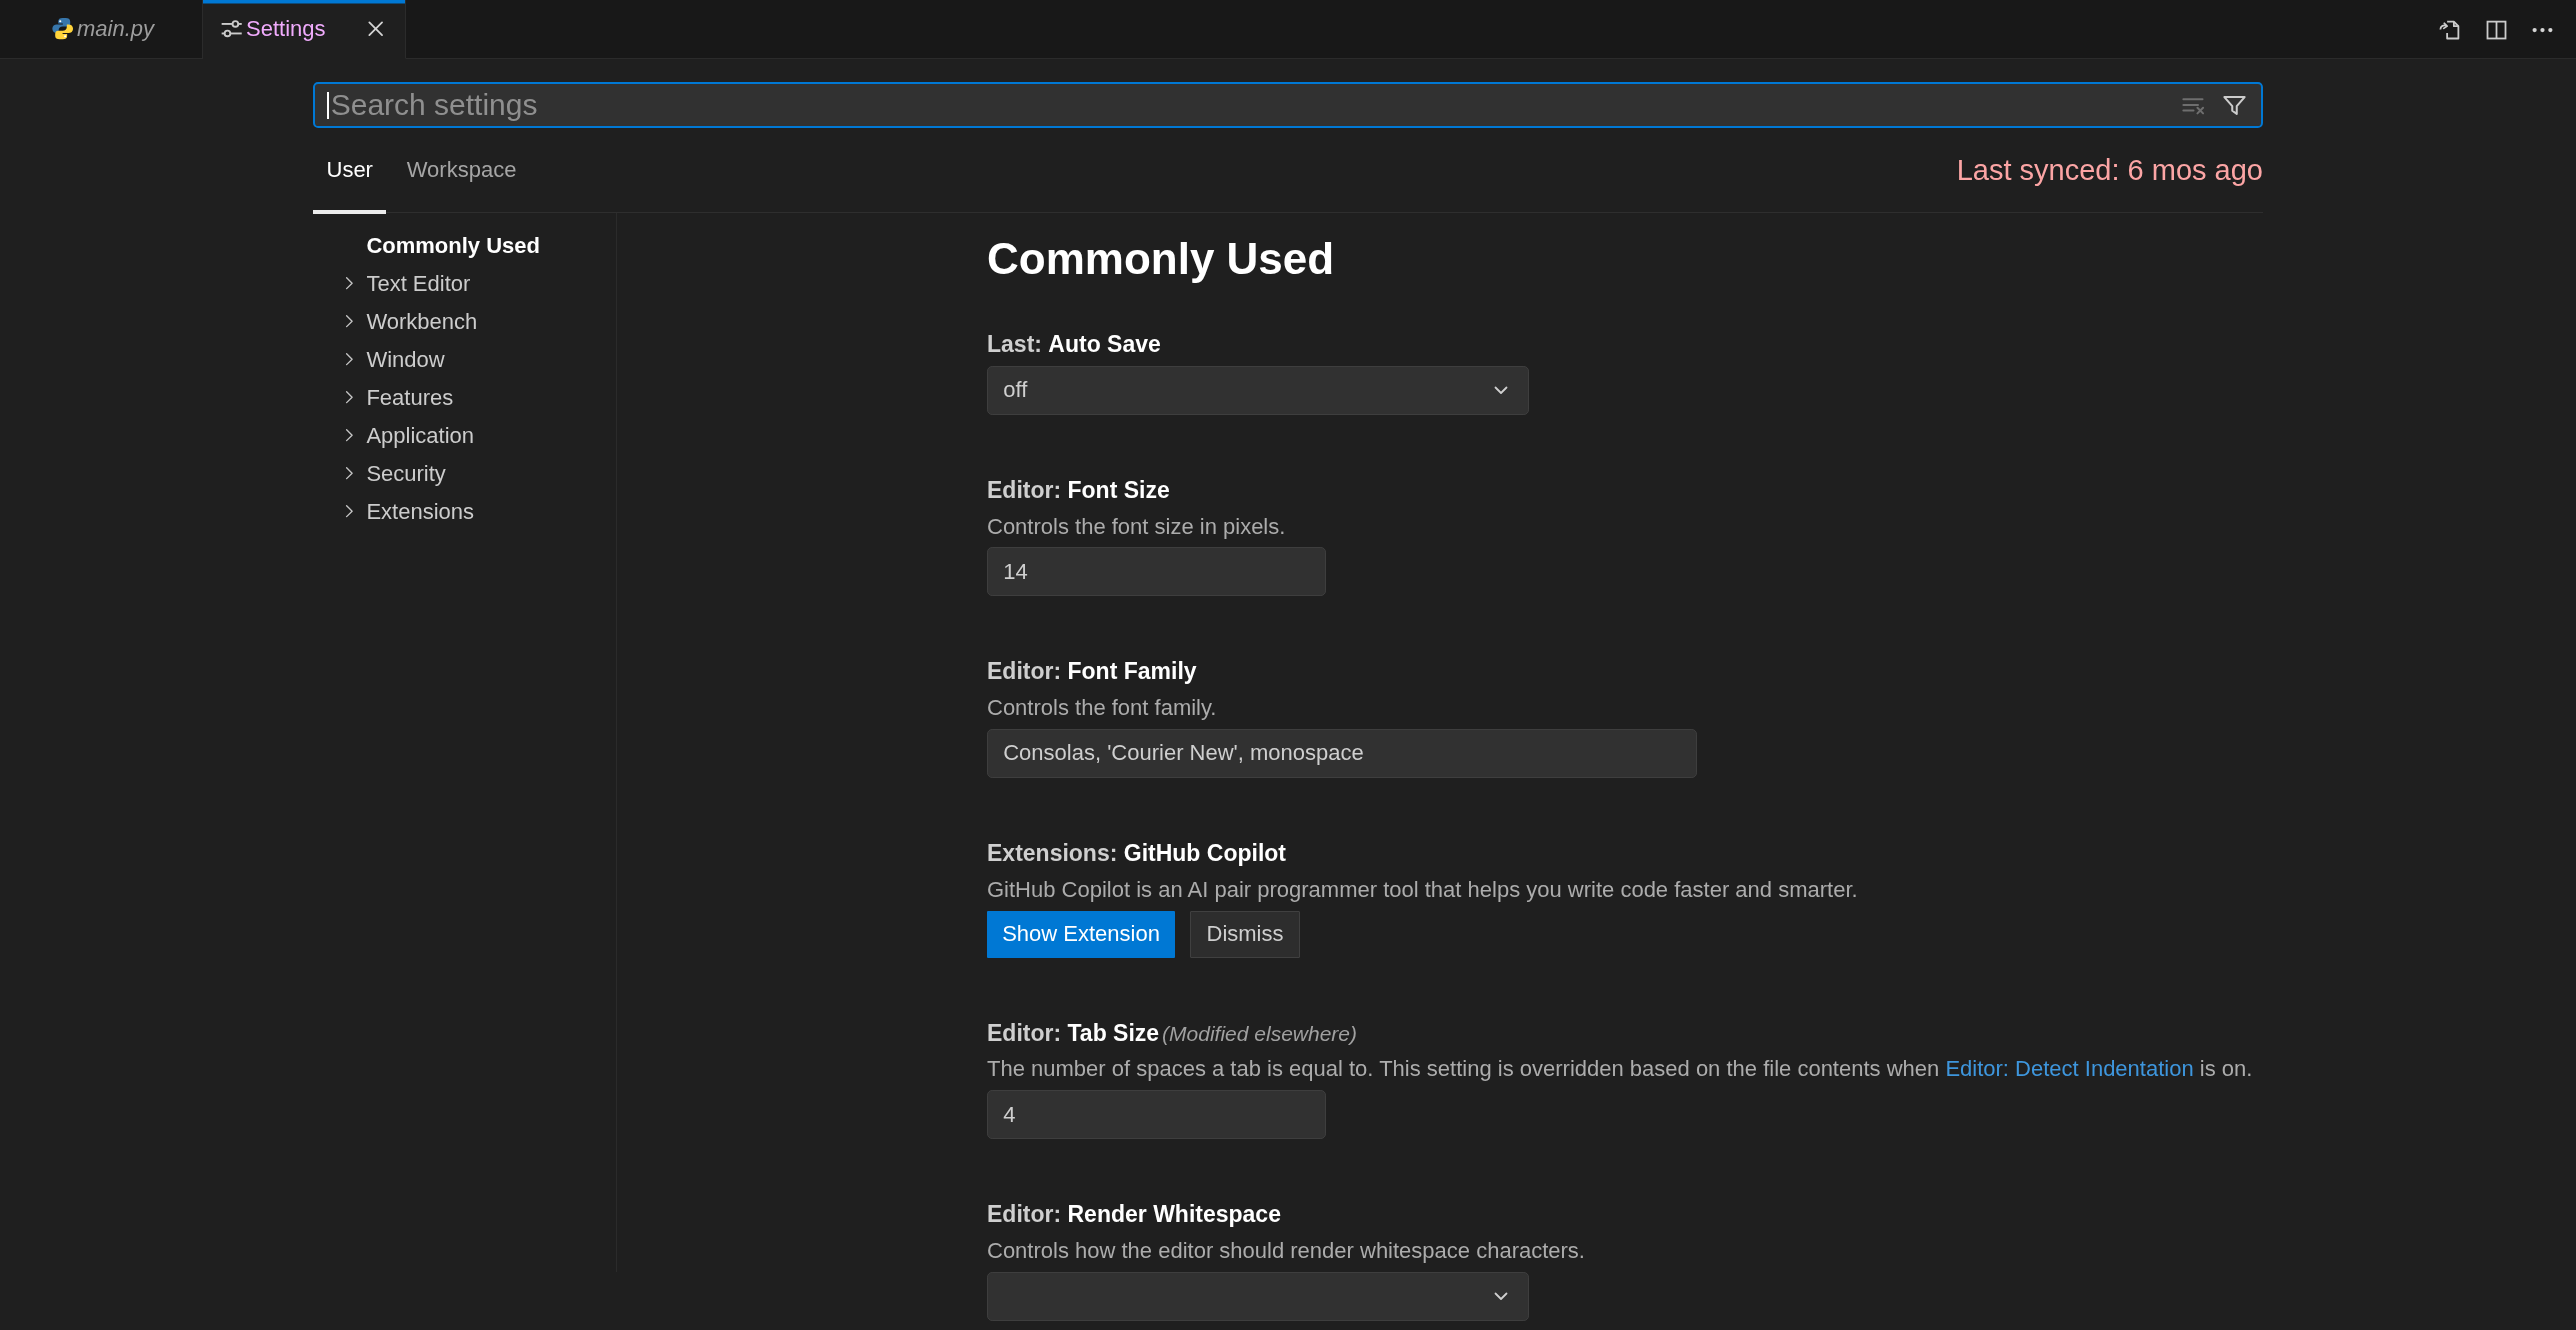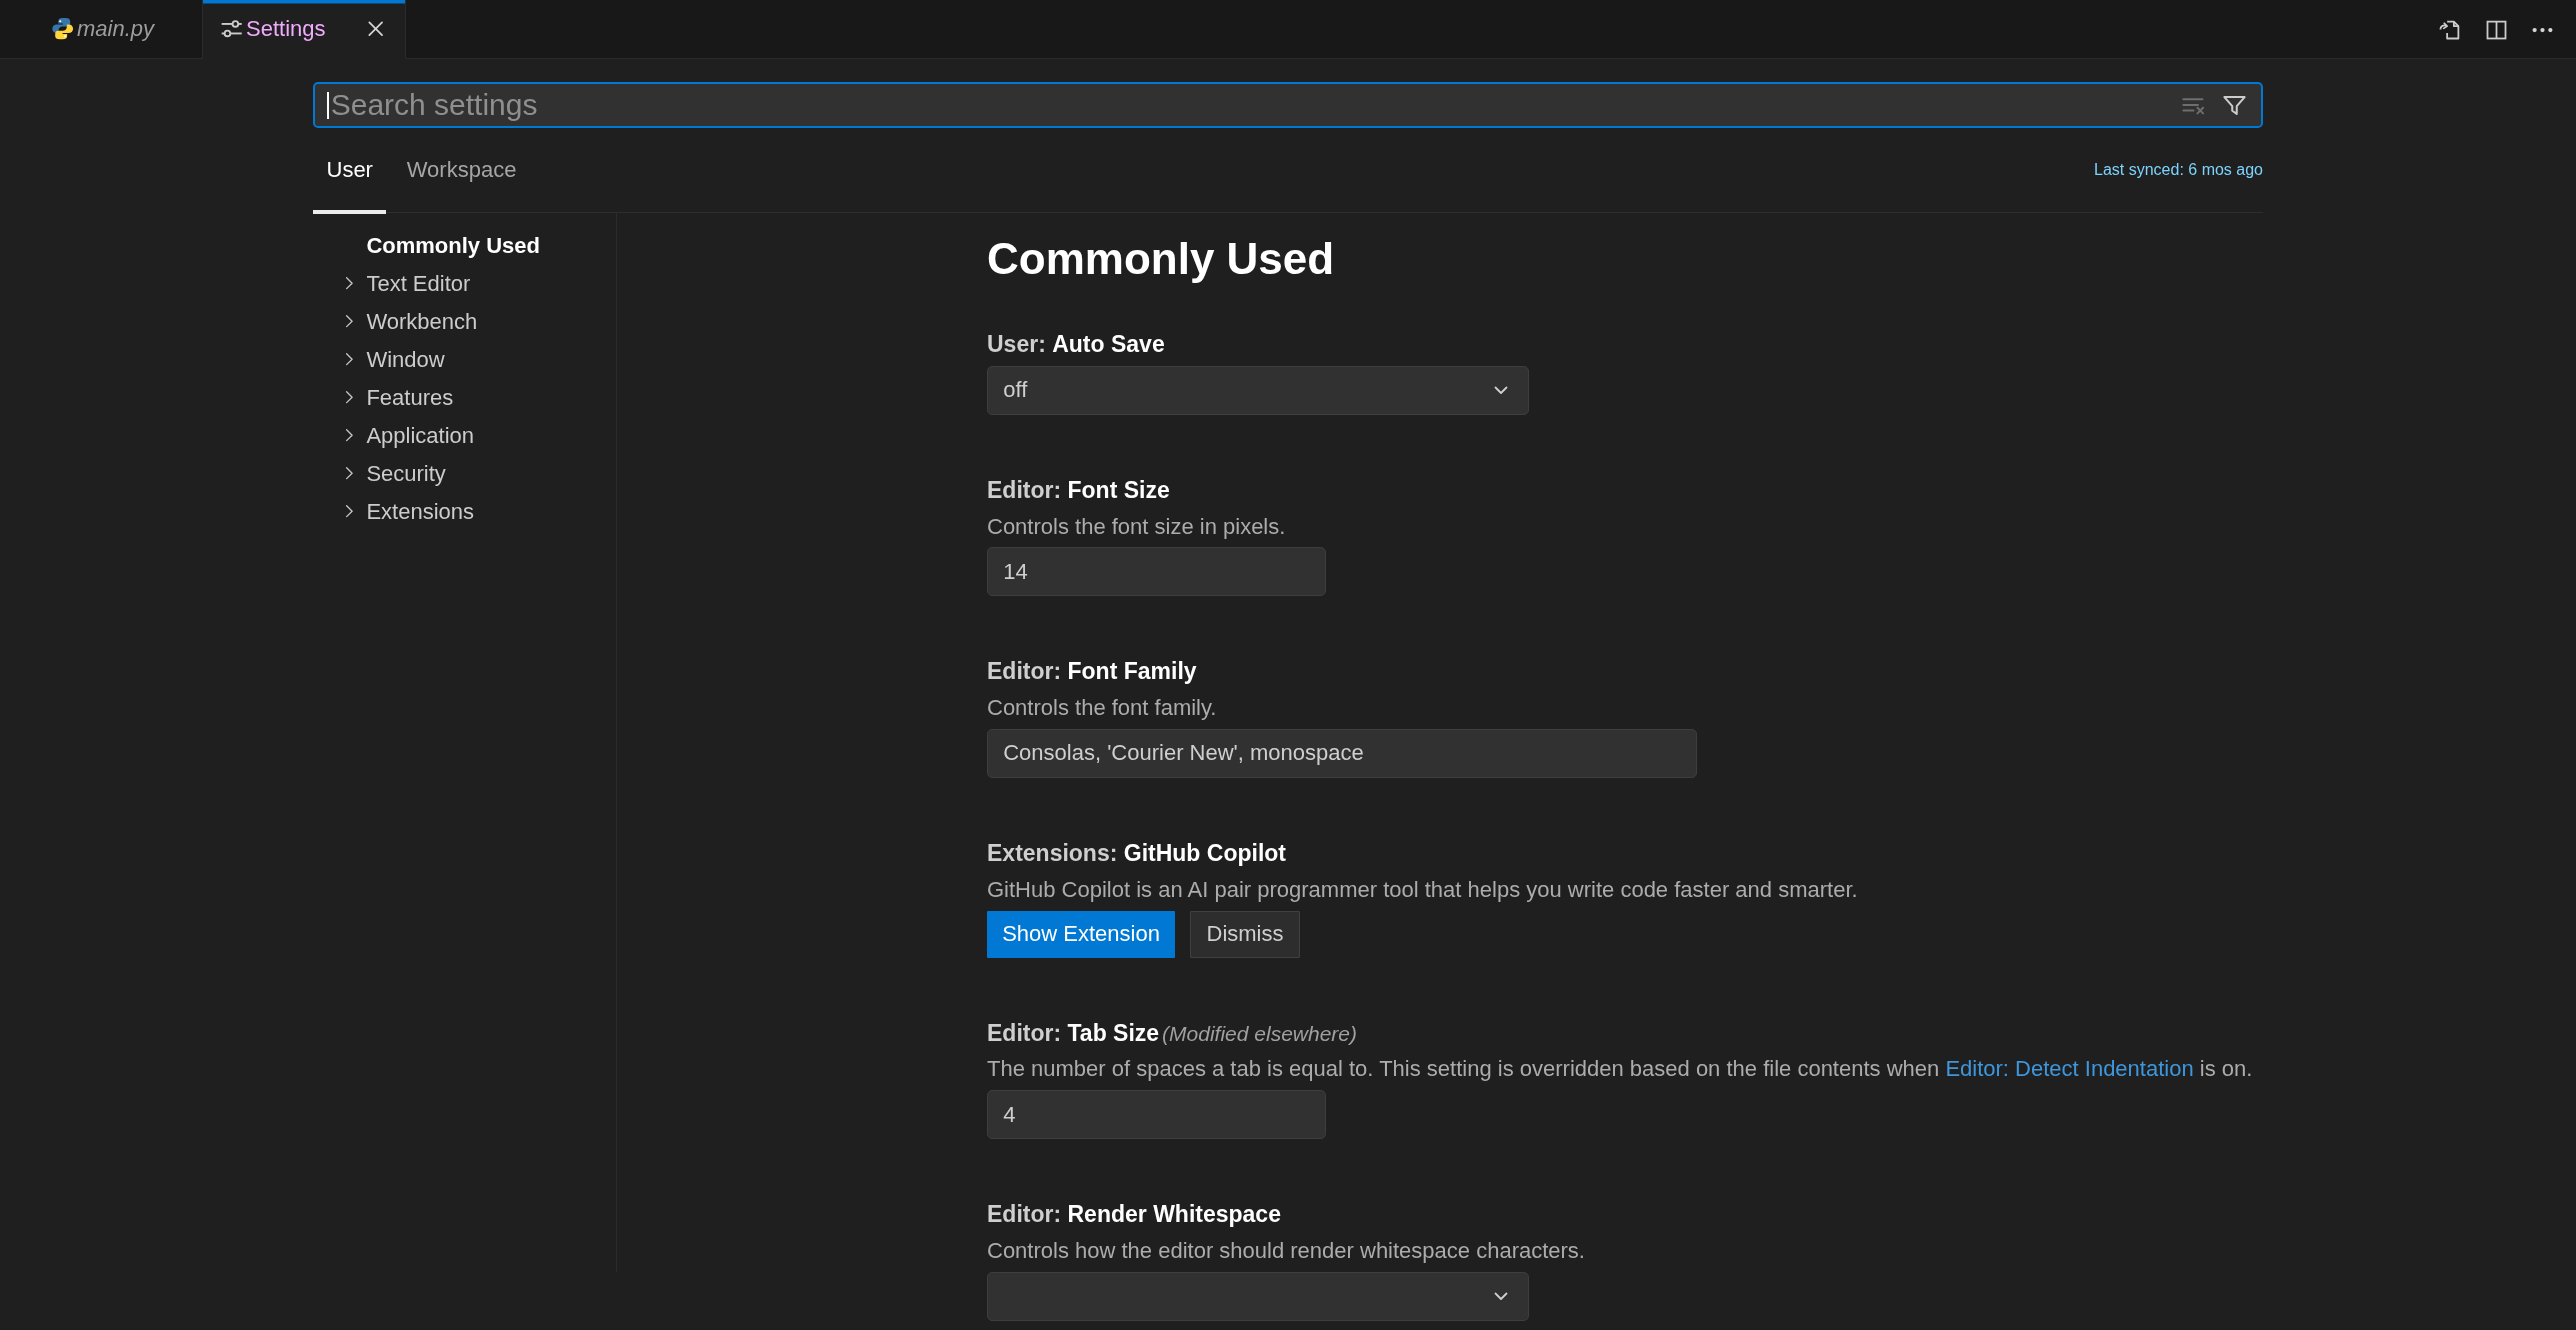--- a/index.html
+++ b/index.html
@@ -30,21 +30,21 @@
   .search-actions{display:flex;align-items:center;gap:12px;}
 
   
   .scope-row{margin:0 313px;height:84px;box-sizing:content-box;display:flex;align-items:center;
              border-bottom:1.7px solid #2e2e2e;}
   .scope-tab{position:relative;height:100%;display:flex;align-items:center;padding:0 13.5px;
              margin-right:6.8px;font-size:22px;color:#a5a5a5;cursor:pointer;}
   .scope-tab.active{color:#ffffff;}
   .scope-tab.active::after{content:"";position:absolute;left:0;right:0;bottom:-1.7px;height:3.4px;
              background:#ececec;}
-  .last-synced{margin-left:auto;font-size:16px;color:#7dd3fc;}
+  .last-synced{margin-left:auto;font-size:29px;color:#fca5a5;}
 
   
   .settings-body{display:flex;height:1059px;justify-content:space-between;}
   .toc{box-sizing:border-box;width:304px;margin-left:313px;padding-top:13.5px;
        border-right:1.7px solid #2b2b2b;flex-shrink:0;}
   .toc-item{height:38px;display:flex;align-items:center;padding-left:25.4px;gap:6px;
             font-size:22px;color:#cccccc;cursor:pointer;}
   .toc-item .tw{width:22px;height:22px;display:flex;align-items:center;justify-content:center;flex-shrink:0;}
   .toc-item.selected{color:#ffffff;font-weight:bold;}
 
@@ -218,21 +218,21 @@
      <polyline points="9,5.5 15.5,12 9,18.5"></polyline>
             </svg>
           </span>
           <span>Extensions</span>
         </div>
       </div>
     <div class="content">
       <h1>Commonly Used</h1>
       <div id="settings-list">
           <div class="setting">
-            <div class="setting-label"><span class="setting-cat">User:</span> <span class="setting-name"> Auto Save</span></div>
+            <div class="setting-label"><span class="setting-cat">Last:</span> <span class="setting-name"> Auto Save</span></div>
             <div class="control">
               <div class="select" style="width: 542px; gap: 8px;">
                 <span>off</span>
                 <span class="chev">
                   <svg width="24" height="24" viewBox="0 0 24 24" fill="none" stroke="#cfcfcf" stroke-width="1.8" stroke-linecap="round" stroke-linejoin="round">
      <polyline points="6.5,9.5 12,15 17.5,9.5"></polyline>
                   </svg>
                 </span>
               </div>
             </div>

